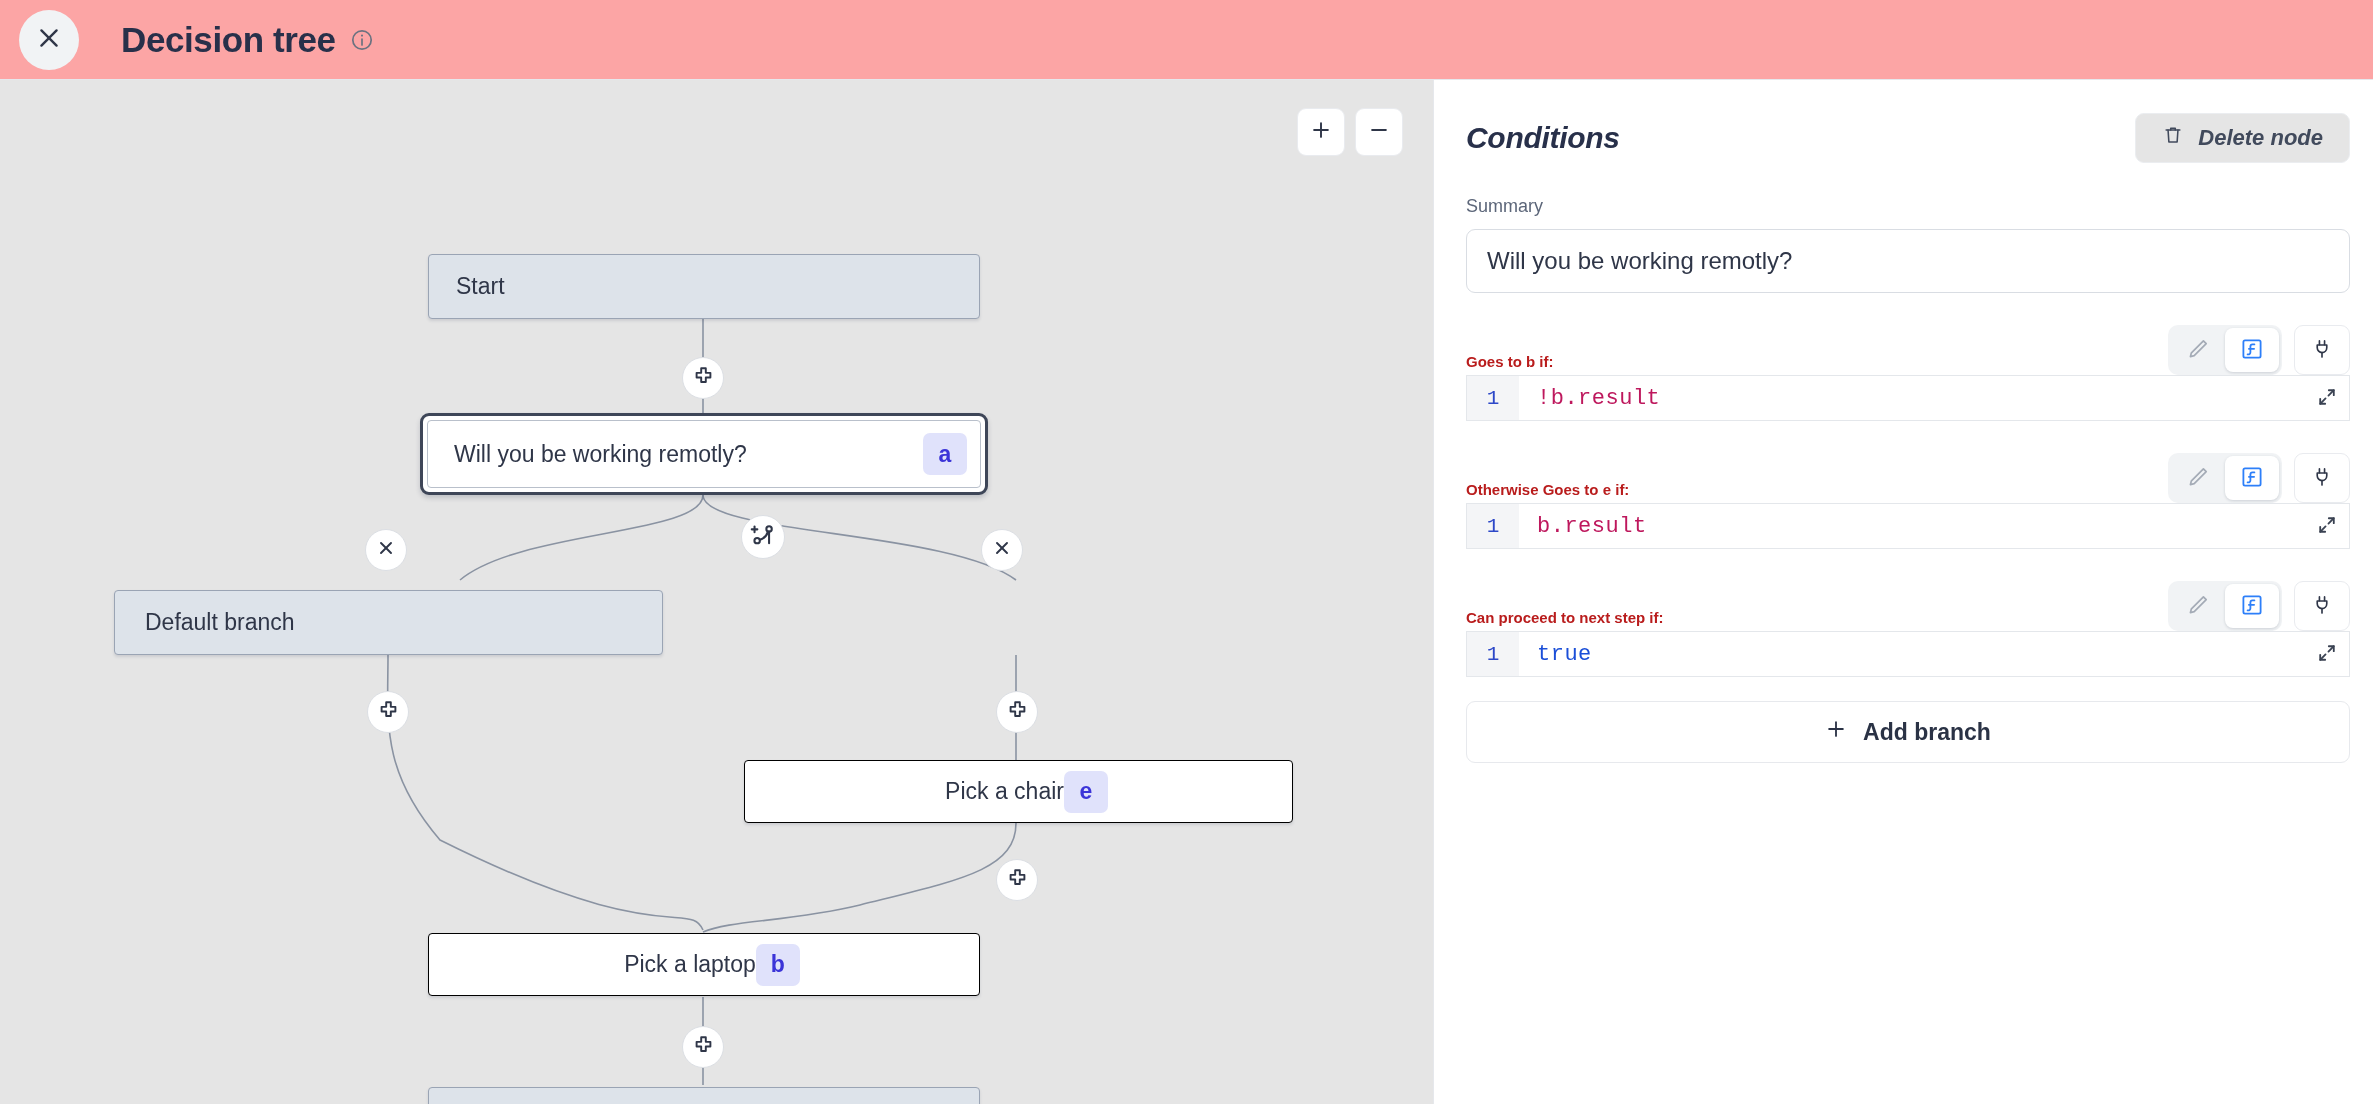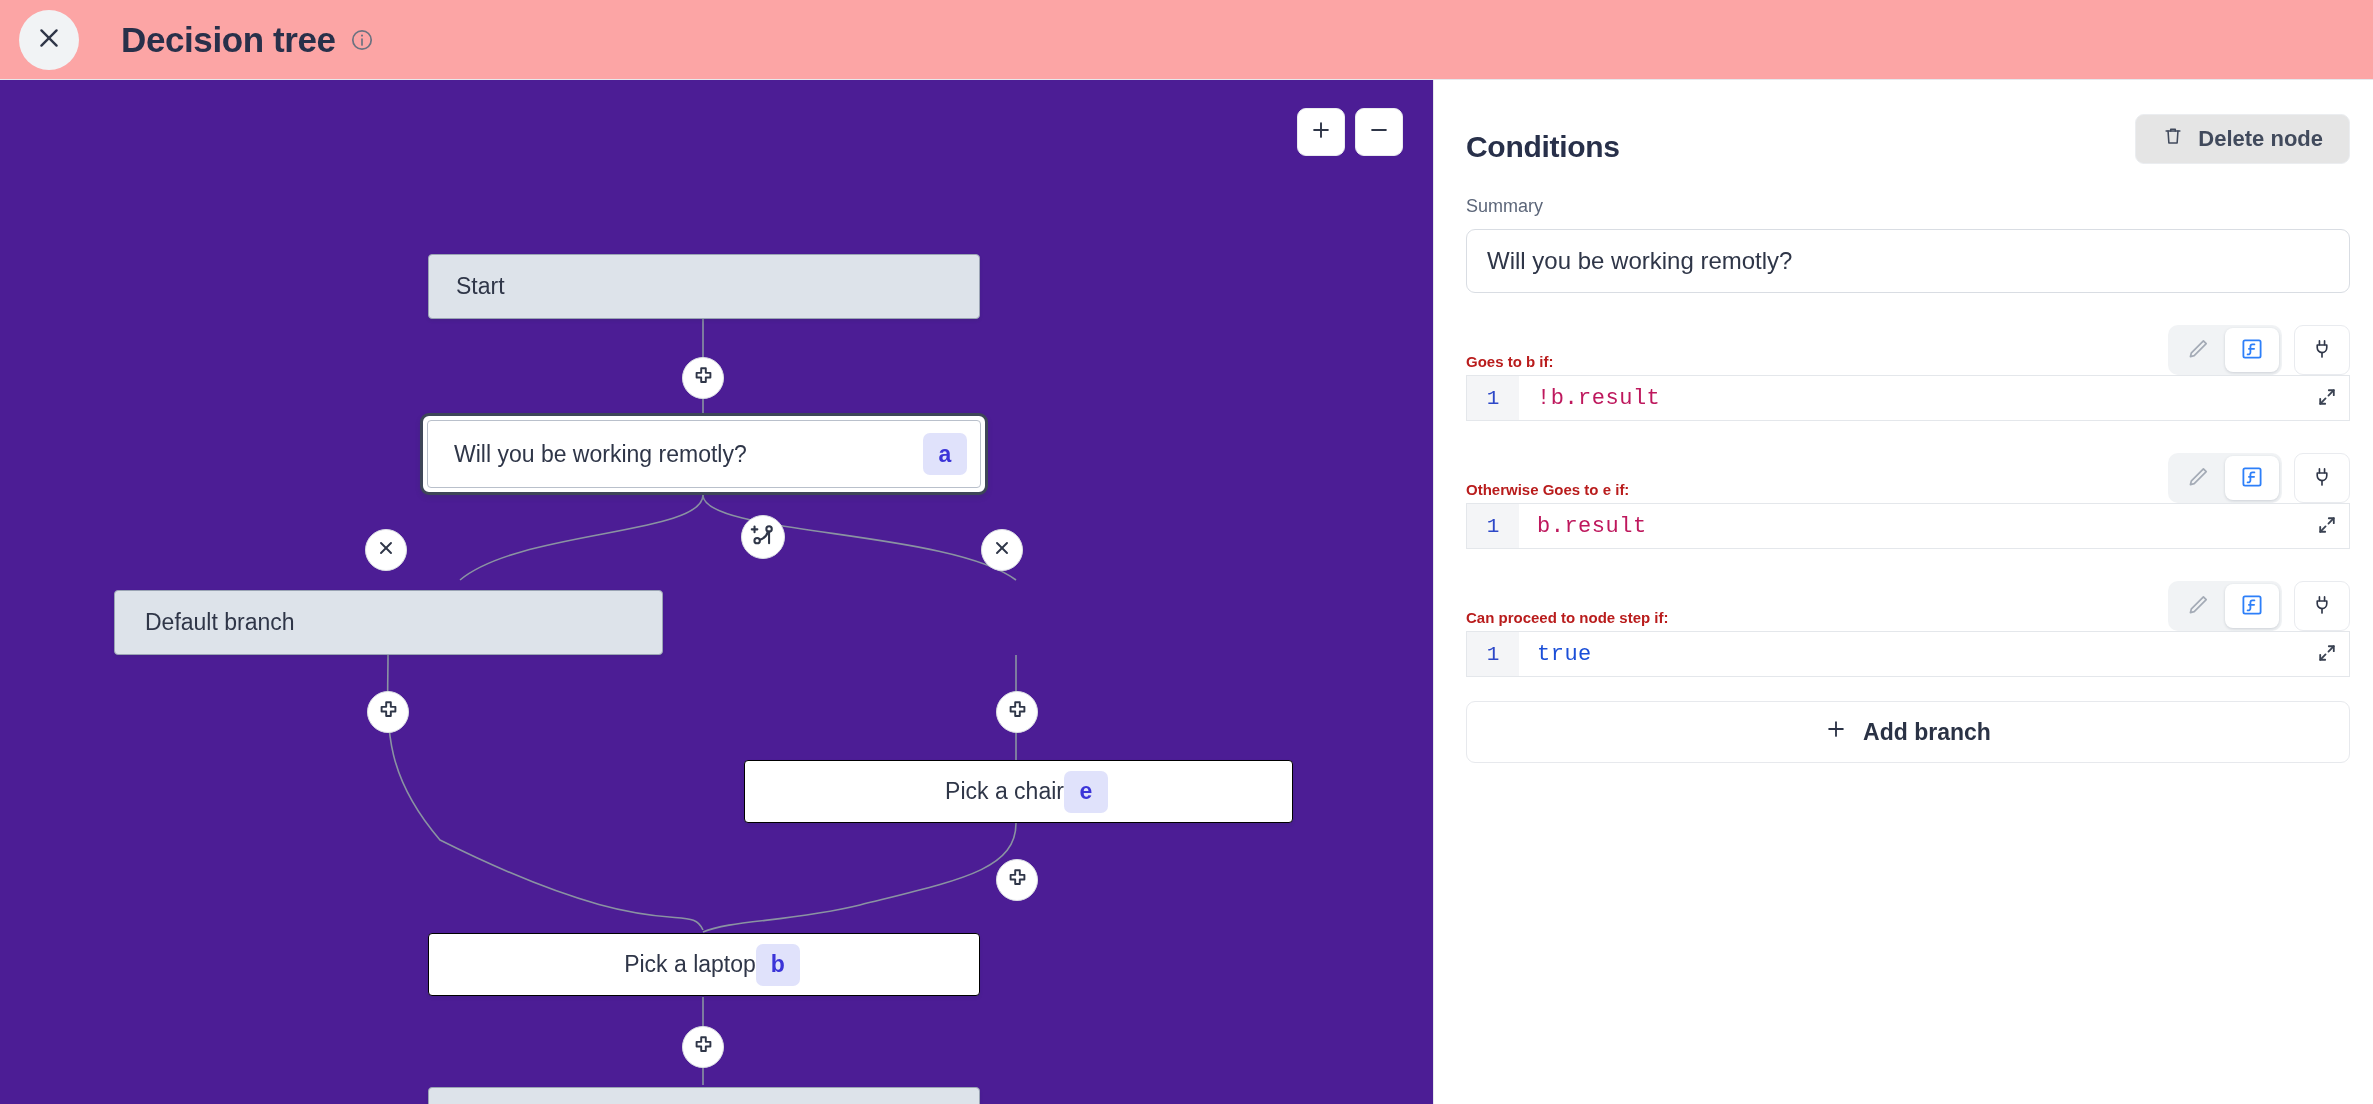--- a/index.html
+++ b/index.html
@@ -34,21 +34,21 @@
   #info-icon { margin-left: 14px; display:flex; align-items:center; }
   #info-icon svg { width: 24px; height: 24px; }
 
   
   #body-wrap { display: flex; width: 2373px; height: 1024px; }
 
   
   #canvas {
     position: relative;
     width: 1434px; height: 1024px;
-    background: #4c1d95;
+    background: #e5e5e5;
     border-right: 1px solid #e6e8ec;
     overflow: hidden;
   }
   #zoom-controls {
     position: absolute; right: 30px; top: 28px;
     display: flex; gap: 10px; z-index: 40;
   }
   .zoom-btn {
     width: 48px; height: 48px; border-radius: 9px;
     background: #fff; border: 1px solid #e9ebef;
@@ -119,22 +119,23 @@
   .handle.h-branch svg { width: 26px; height: 26px; }
 
   
   #panel {
     width: 938px; height: 1024px;
     background: #ffffff;
     padding: 32px 22px 0 32px;
     overflow: hidden;
   }
   #panel-head {
-    display: flex; align-items: flex-end; justify-content: space-between;
+    display: flex; align-items: center; justify-content: space-between;
     height: 52px;
+    font-style: italic;
   }
   #panel-title { font-size: 30px; font-weight: 700; color: #28304a; letter-spacing: -0.3px; }
   #delete-node-btn {
     display: flex; align-items: center; gap: 14px;
     height: 50px; padding: 0 26px;
     border: 1px solid #ebedf0; border-radius: 9px;
     background: #e5e5e5; cursor: pointer;
     font-size: 22px; font-weight: 700; color: #414a5c;
   }
   #delete-node-btn svg { width: 22px; height: 24px; }
@@ -499,21 +500,21 @@
                 <path d="M4.6 19.4 L10.4 13.6"></path>
             </svg>
           </span>
         </div>
       </div>
     </div>
 
     
     <div class="cond-block">
       <div class="cond-head">
-        <div class="cond-title">Can proceed to node step if:</div>
+        <div class="cond-title">Can proceed to next step if:</div>
         <div class="mode-group">
           <div class="seg">
             <button class="seg-btn">
               <span>
                 <svg viewBox="0 0 24 24" fill="none" stroke="#a4abb6" stroke-width="1.7" stroke-linecap="round" stroke-linejoin="round">
                   <path d="M17.4 3.8 l2.8 2.8 -12 12 -3.8 1 1 -3.8 z"></path>
                 </svg>
               </span>
             </button>
             <button class="seg-btn active">

